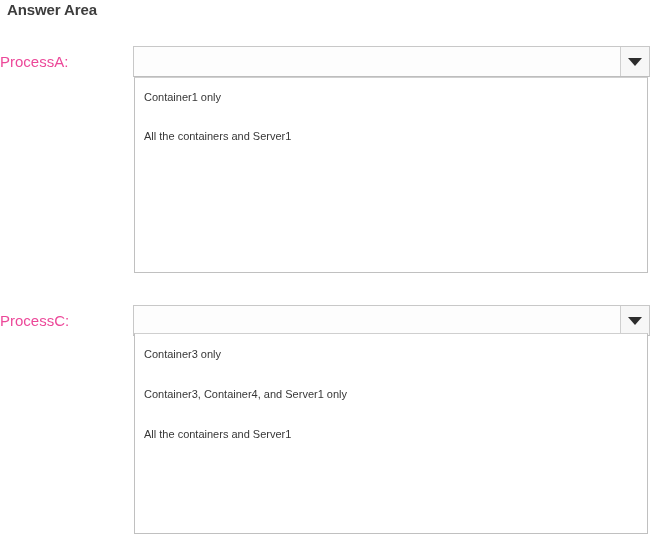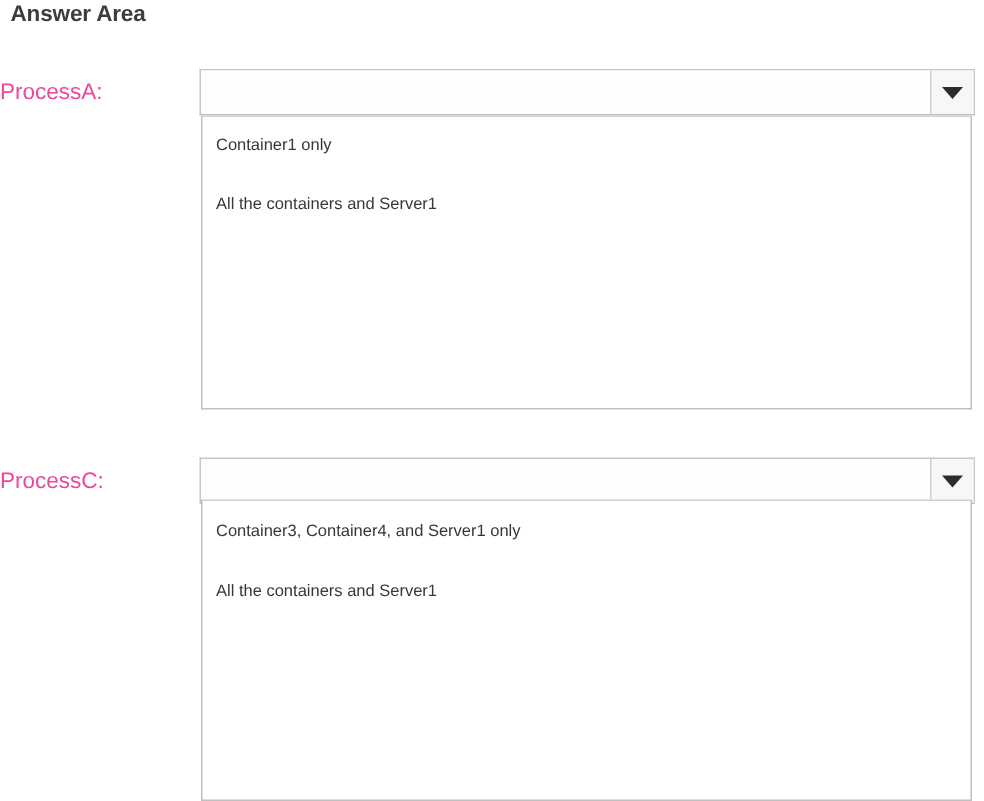--- a/index.html
+++ b/index.html
@@ -150,17 +150,18 @@
   <div class="field-label">ProcessC:</div>
 
   <div class="combo-box">
     <div class="combo-value" title=""></div>
     <div class="combo-arrow-btn">
       <span class="tri"></span>
     </div>
   </div>
 
   <div class="option-list list-c">
+    <div class="option-item">Container3 only</div>
     <div class="option-item">Container3, Container4, and Server1 only</div>
     <div class="option-item">All the containers and Server1</div>
   </div>
 
 </div>
 
 </body></html>

